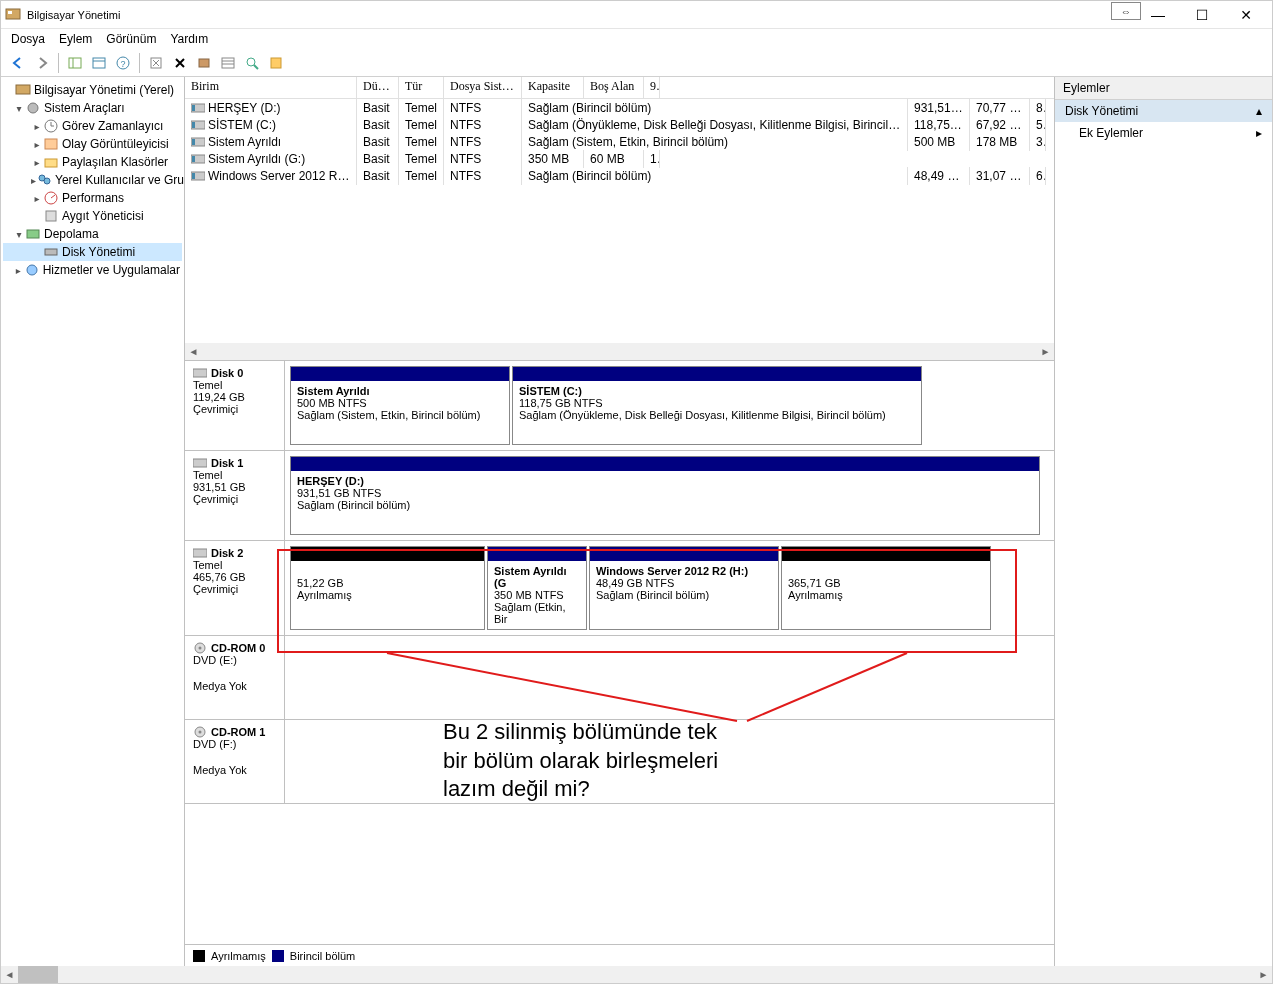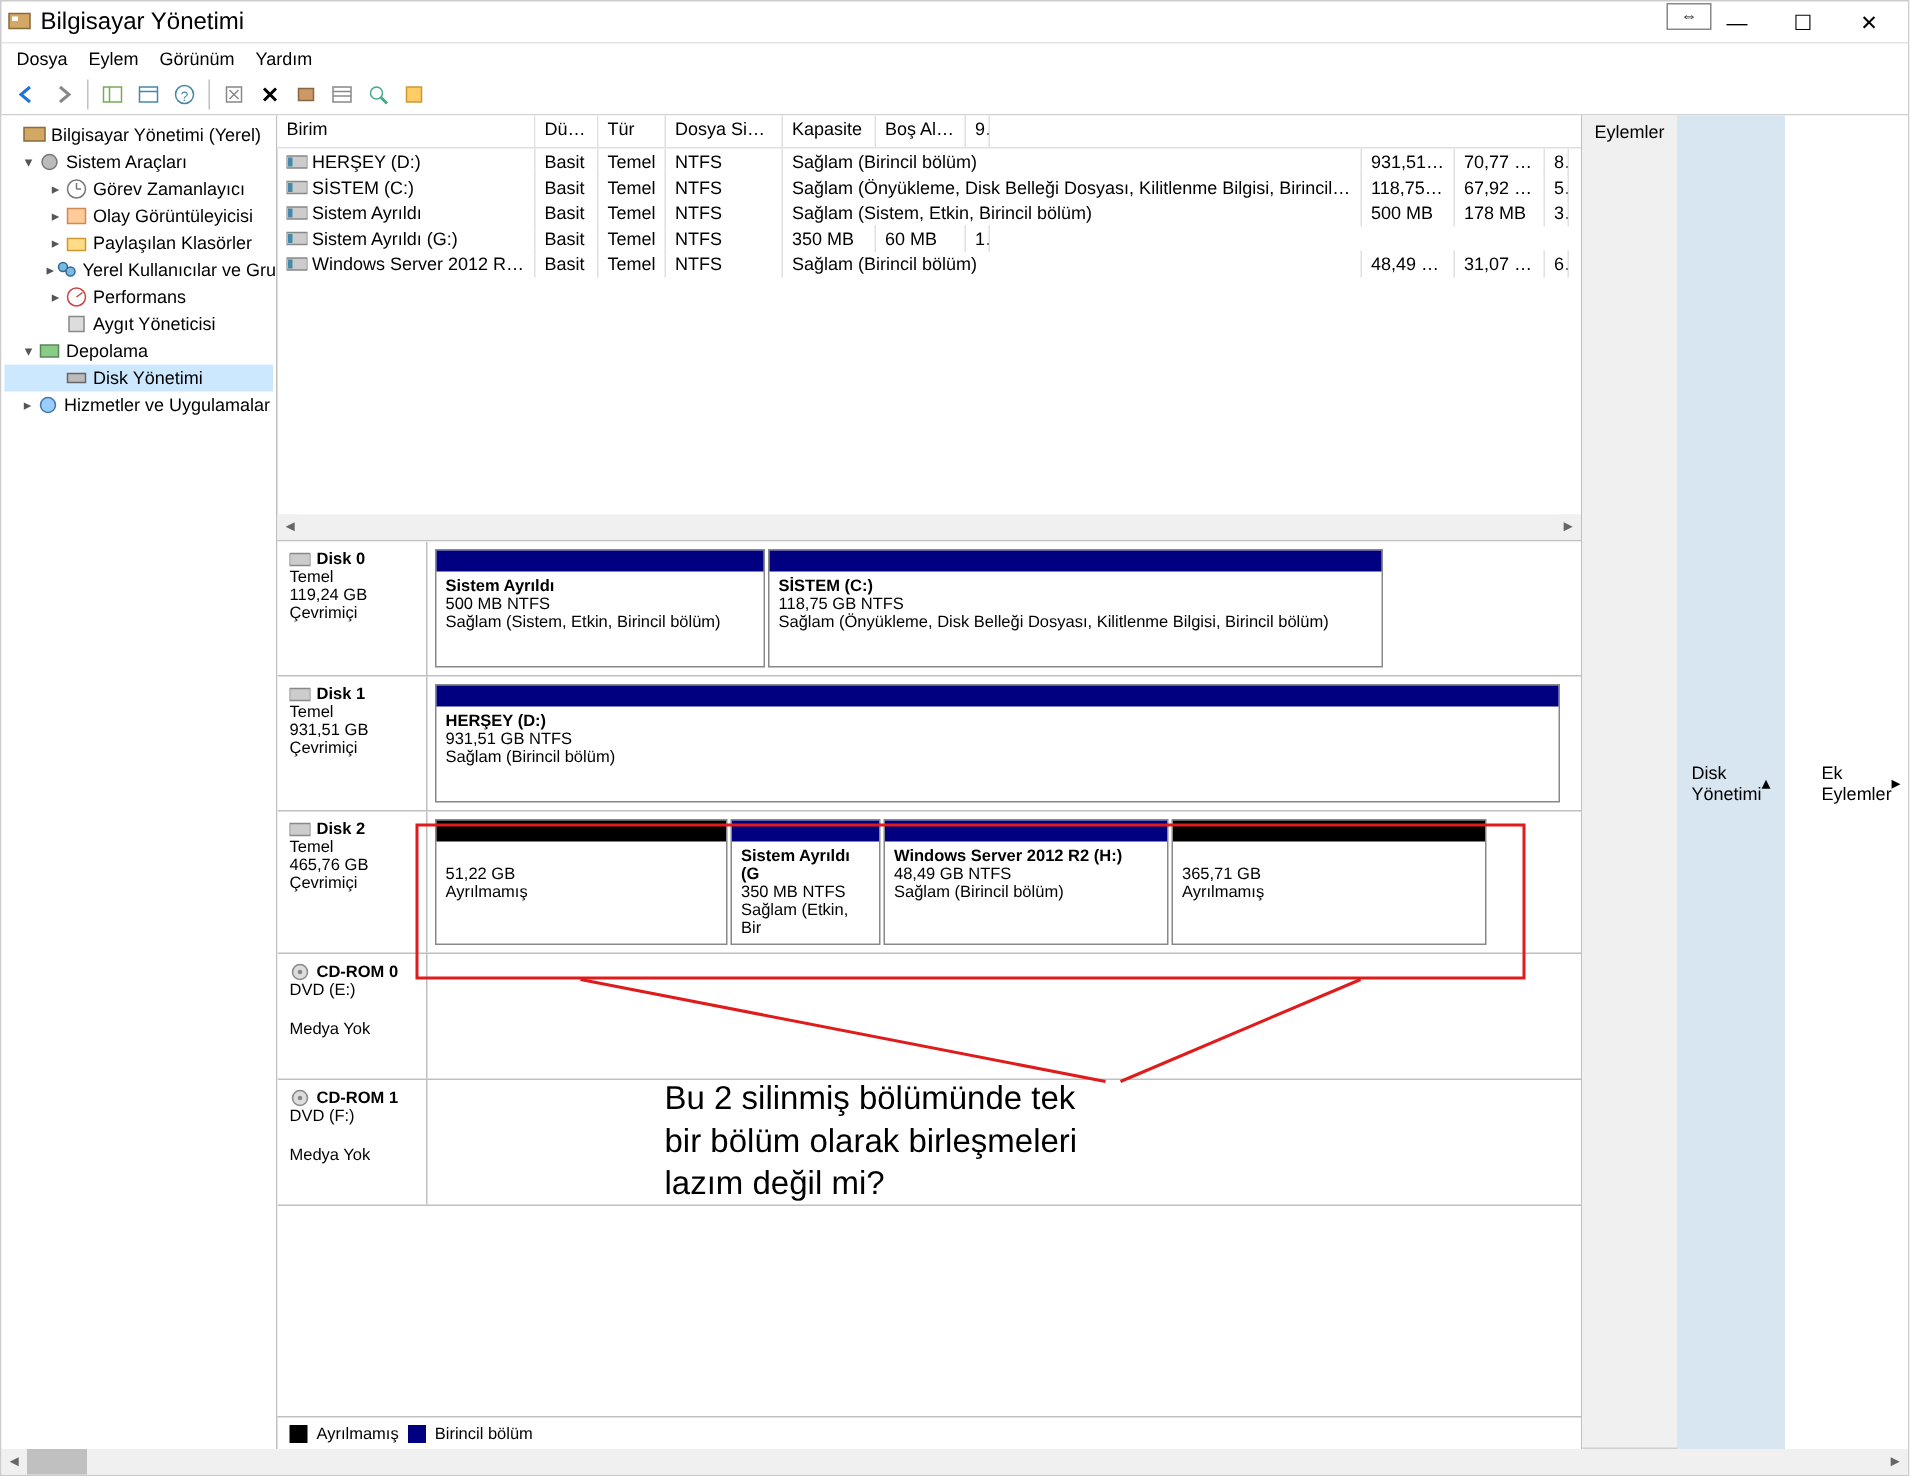--- a/index.html
+++ b/index.html
@@ -1,36 +1,36 @@
 <!DOCTYPE html>
 <html><head>
 <meta charset="utf-8">
 <style>
 * { box-sizing: border-box; margin: 0; padding: 0; }
 body { font-family: "Segoe UI", Tahoma, sans-serif; font-size: 12px; background: #fff; color: #000; overflow: hidden; }
 .window { width: 1273px; height: 984px; display: flex; flex-direction: column; border: 1px solid #ccc; }
 .titlebar { display: flex; align-items: center; height: 28px; padding: 0 4px; border-bottom: 1px solid #e5e5e5; }
 .titlebar-icon { width: 16px; height: 16px; margin-right: 6px; display: inline-flex; }
-.titlebar-title { flex: 1; font-size: 16px; }
+.titlebar-title { flex: 1; font-size: 11px; }
 .titlebar-controls { display: flex; gap: 0; }
 .tb-btn { width: 44px; height: 28px; display: flex; align-items: center; justify-content: center; font-size: 14px; }
 .menubar { display: flex; gap: 14px; padding: 3px 10px; font-size: 12px; }
 .menubar span { cursor: default; }
 .toolbar { display: flex; align-items: center; gap: 2px; padding: 2px 6px; border-bottom: 1px solid #d0d0d0; height: 28px; }
 .toolbar .tbtn { width: 22px; height: 22px; display: flex; align-items: center; justify-content: center; border: 1px solid transparent; }
 .toolbar .sep { width: 1px; height: 20px; background: #c0c0c0; margin: 0 3px; }
 .body { flex: 1; display: flex; min-height: 0; }
 .tree { width: 184px; border-right: 1px solid #c0c0c0; padding: 4px 2px; overflow: auto; background: #fff; }
 .tree-item { display: flex; align-items: center; height: 18px; padding: 0 2px; white-space: nowrap; cursor: default; }
 .tree-item.sel { background: #cce8ff; }
 .tree-toggle { width: 12px; text-align: center; color: #555; font-size: 10px; }
 .tree-icon { width: 16px; height: 16px; display: inline-flex; margin-right: 3px; }
 .center { flex: 1; display: flex; flex-direction: column; border-right: 1px solid #c0c0c0; min-width: 0; }
 .vol-table { border-bottom: 1px solid #c0c0c0; height: 284px; display: flex; flex-direction: column; }
-.vol-head { display: flex; background: #fff; border-bottom: 1px solid #e0e0e0; height: 22px; }
+.vol-head { display: flex; background: #fff; border-bottom: 1px solid #e0e0e0; height: 22px; font-family: Liberation Serif, serif; }
 .vol-head .col, .vol-row .col { padding: 2px 6px; border-right: 1px solid #e0e0e0; overflow: hidden; white-space: nowrap; text-overflow: ellipsis; }
 .vol-head .col { font-weight: 400; background: #fff; }
 .vol-body { flex: 1; overflow: auto; }
 .vol-row { display: flex; height: 17px; align-items: center; }
 .vol-row .vicon { width: 14px; height: 12px; display: inline-block; margin-right: 3px; vertical-align: middle; }
 .c-birim { width: 172px; } .c-duzen { width: 42px; } .c-tur { width: 45px; } .c-dosya { width: 78px; } .c-durum { width: 386px; } .c-kap { width: 62px; text-align: left; } .c-bos { width: 60px; text-align: left; } .c-ext { width: 16px; }
 .hscroll { height: 17px; background: #f0f0f0; display: flex; align-items: center; }
 .hscroll .arr { width: 17px; height: 17px; display: flex; align-items: center; justify-content: center; background: #f0f0f0; color: #666; font-size: 10px; }
 .hscroll .track { flex: 1; background: #f0f0f0; }
 .disk-area { flex: 1; overflow: auto; padding: 0; background: #fff; position: relative; }
@@ -40,21 +40,21 @@
 .disk-label .dicon { width: 14px; height: 12px; display: inline-block; }
 .disk-parts { flex: 1; display: flex; padding: 5px; gap: 2px; position: relative; }
 .part { border: 1px solid #888; display: flex; flex-direction: column; font-size: 11px; }
 .part-header { height: 14px; }
 .ph-primary { background: #000080; }
 .ph-unalloc { background: #000; }
 .part-body { padding: 4px 6px; flex: 1; }
 .part-body .pt { font-weight: bold; }
 .legend { height: 22px; border-top: 1px solid #c0c0c0; display: flex; align-items: center; gap: 6px; padding: 0 8px; font-size: 11px; }
 .legend .sw { width: 12px; height: 12px; display: inline-block; }
-.actions { width: 217px; background: #fff; display: flex; }
+.actions { width: 217px; background: #fff; display: flex; flex-direction: column; }
 .actions-head { background: #f0f0f0; padding: 4px 8px; font-weight: 400; border-bottom: 1px solid #d0d0d0; }
 .actions-item { padding: 4px 10px; display: flex; align-items: center; justify-content: space-between; cursor: default; }
 .actions-item.hl { background: #d8e6f2; }
 .annotation-box { position: absolute; border: 2px solid #e01b1b; pointer-events: none; }
 .annotation-text { position: absolute; font-size: 22px; color: #000; line-height: 1.3; }
 .ann-lines { position: absolute; pointer-events: none; }
 .restore-icon { position: absolute; right: 132px; top: 2px; border: 1px solid #888; width: 30px; height: 18px; display:flex; align-items:center; justify-content:center; font-size:11px;}
 .bottom-scroll { height: 17px; background:#f0f0f0; display:flex; }
 .bottom-scroll .arr { width:17px; height:17px; display:flex; align-items:center; justify-content:center; color:#666; font-size:10px; }
 .bottom-scroll .track { flex:1; position:relative; }

